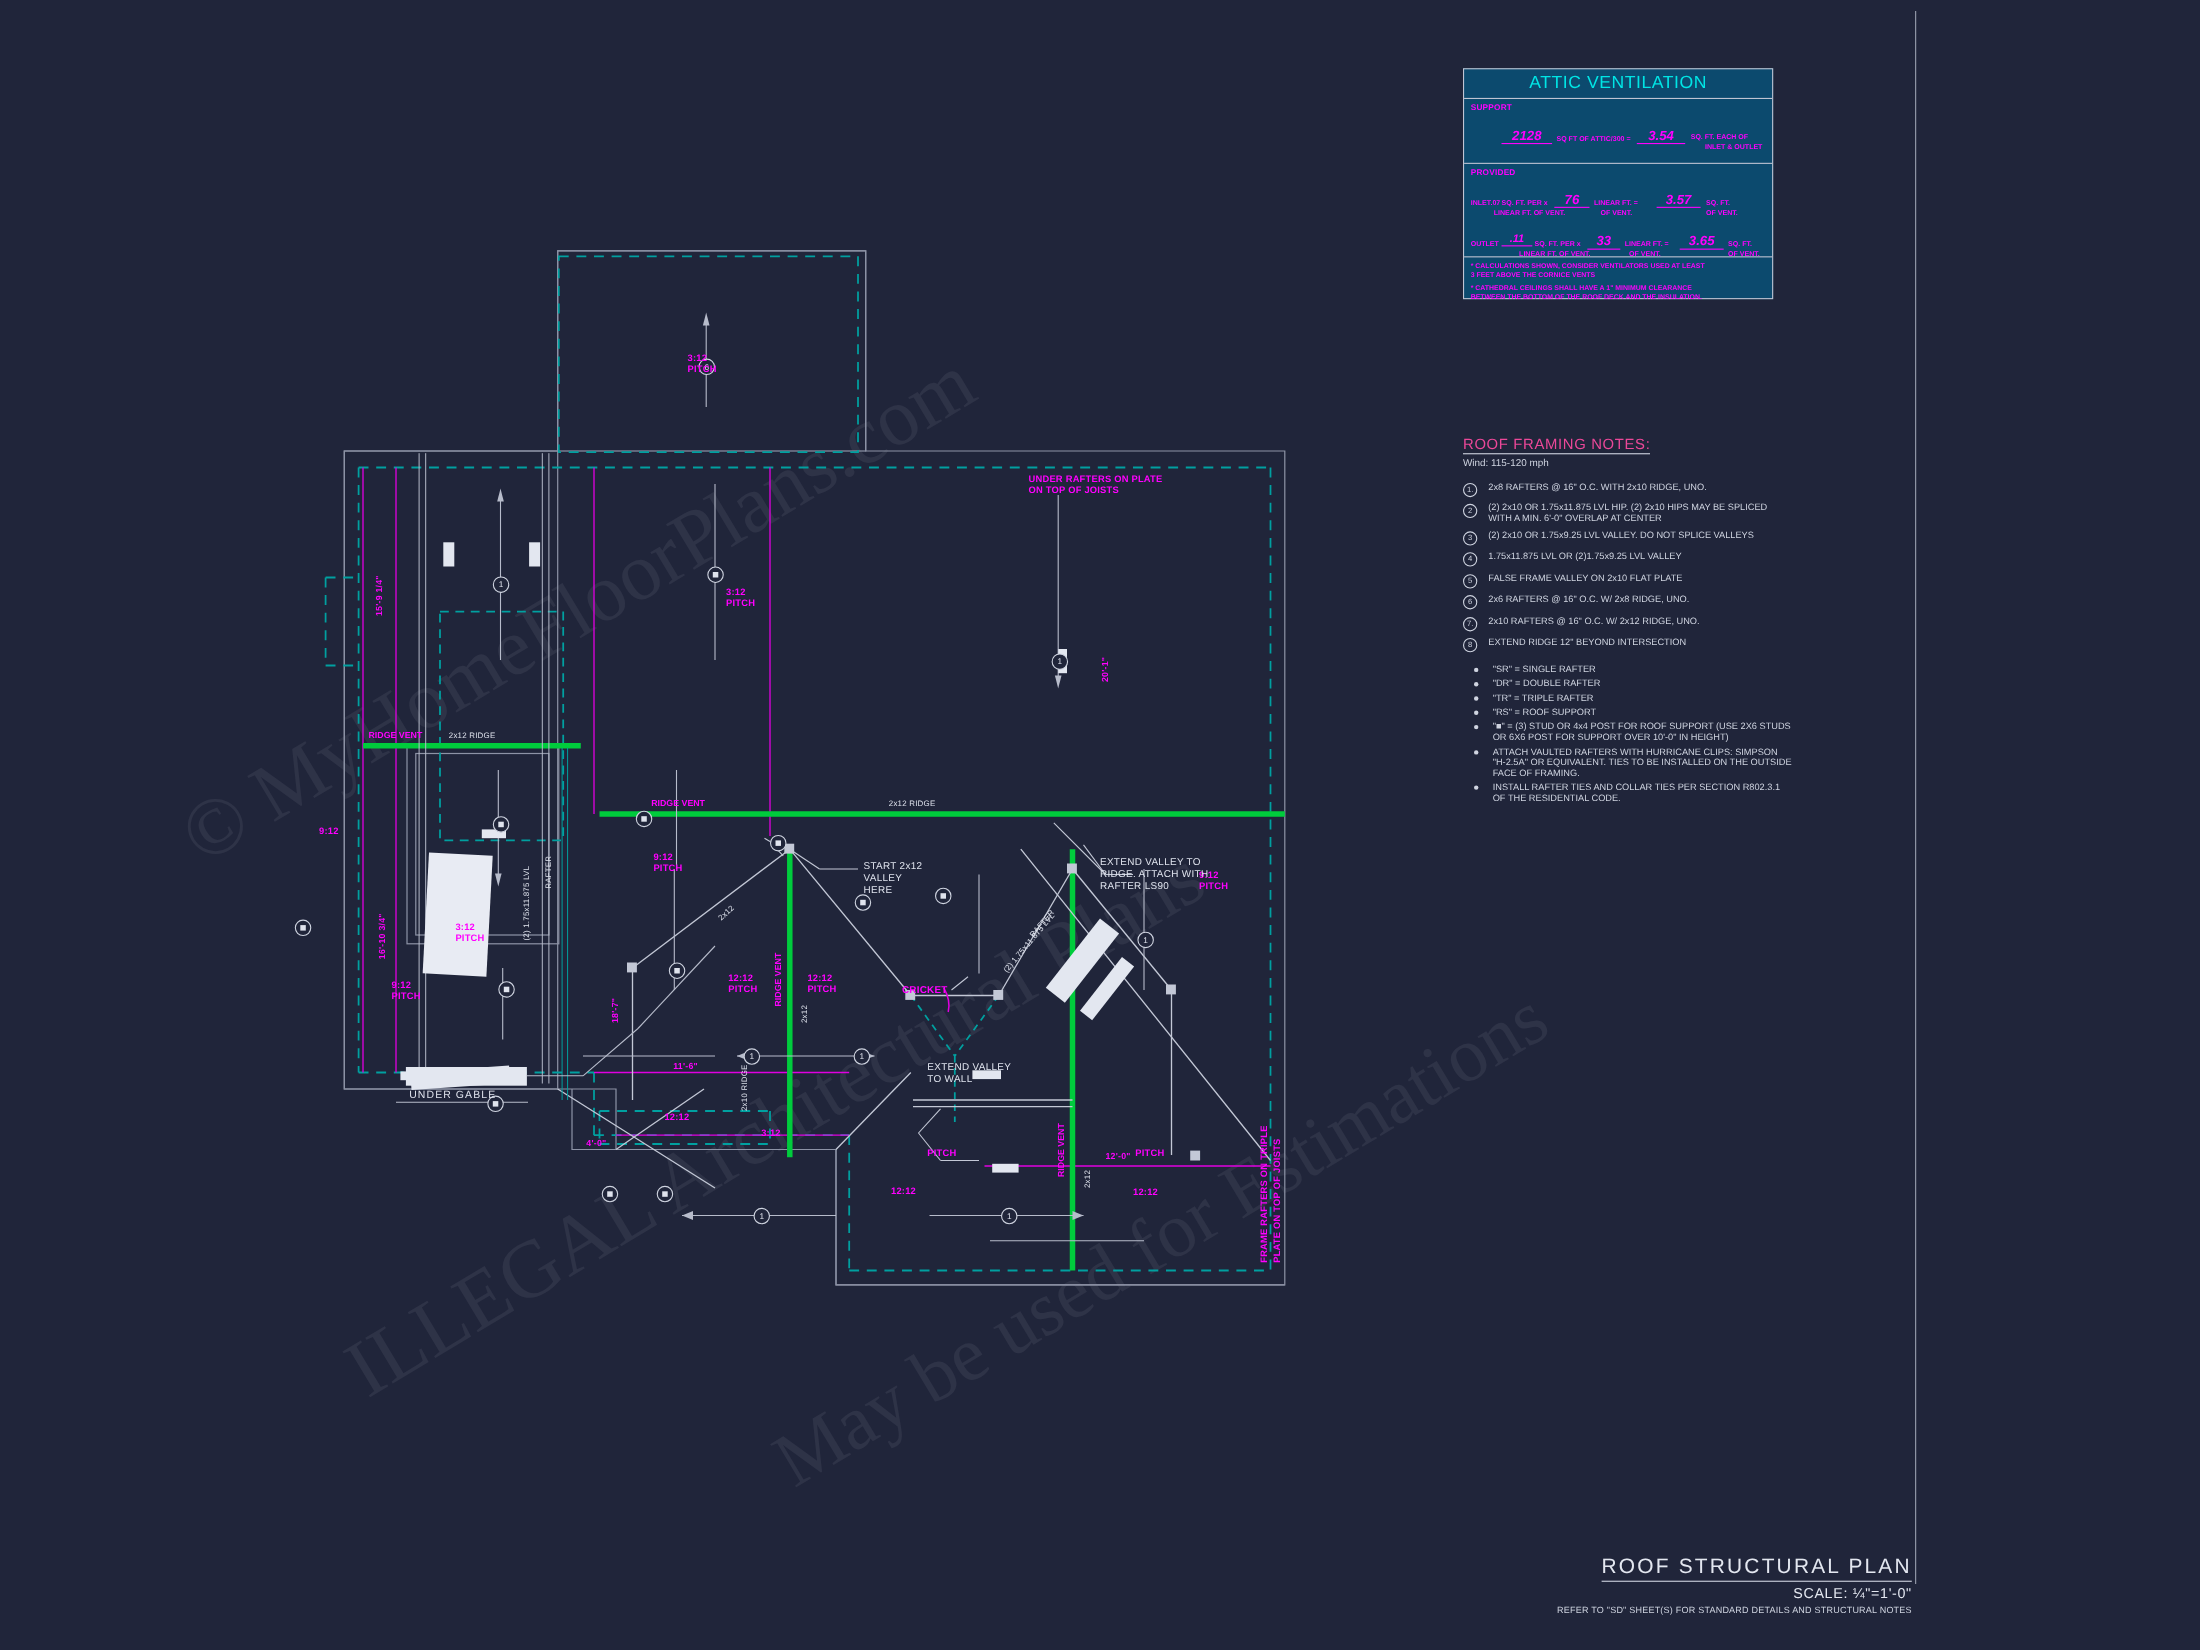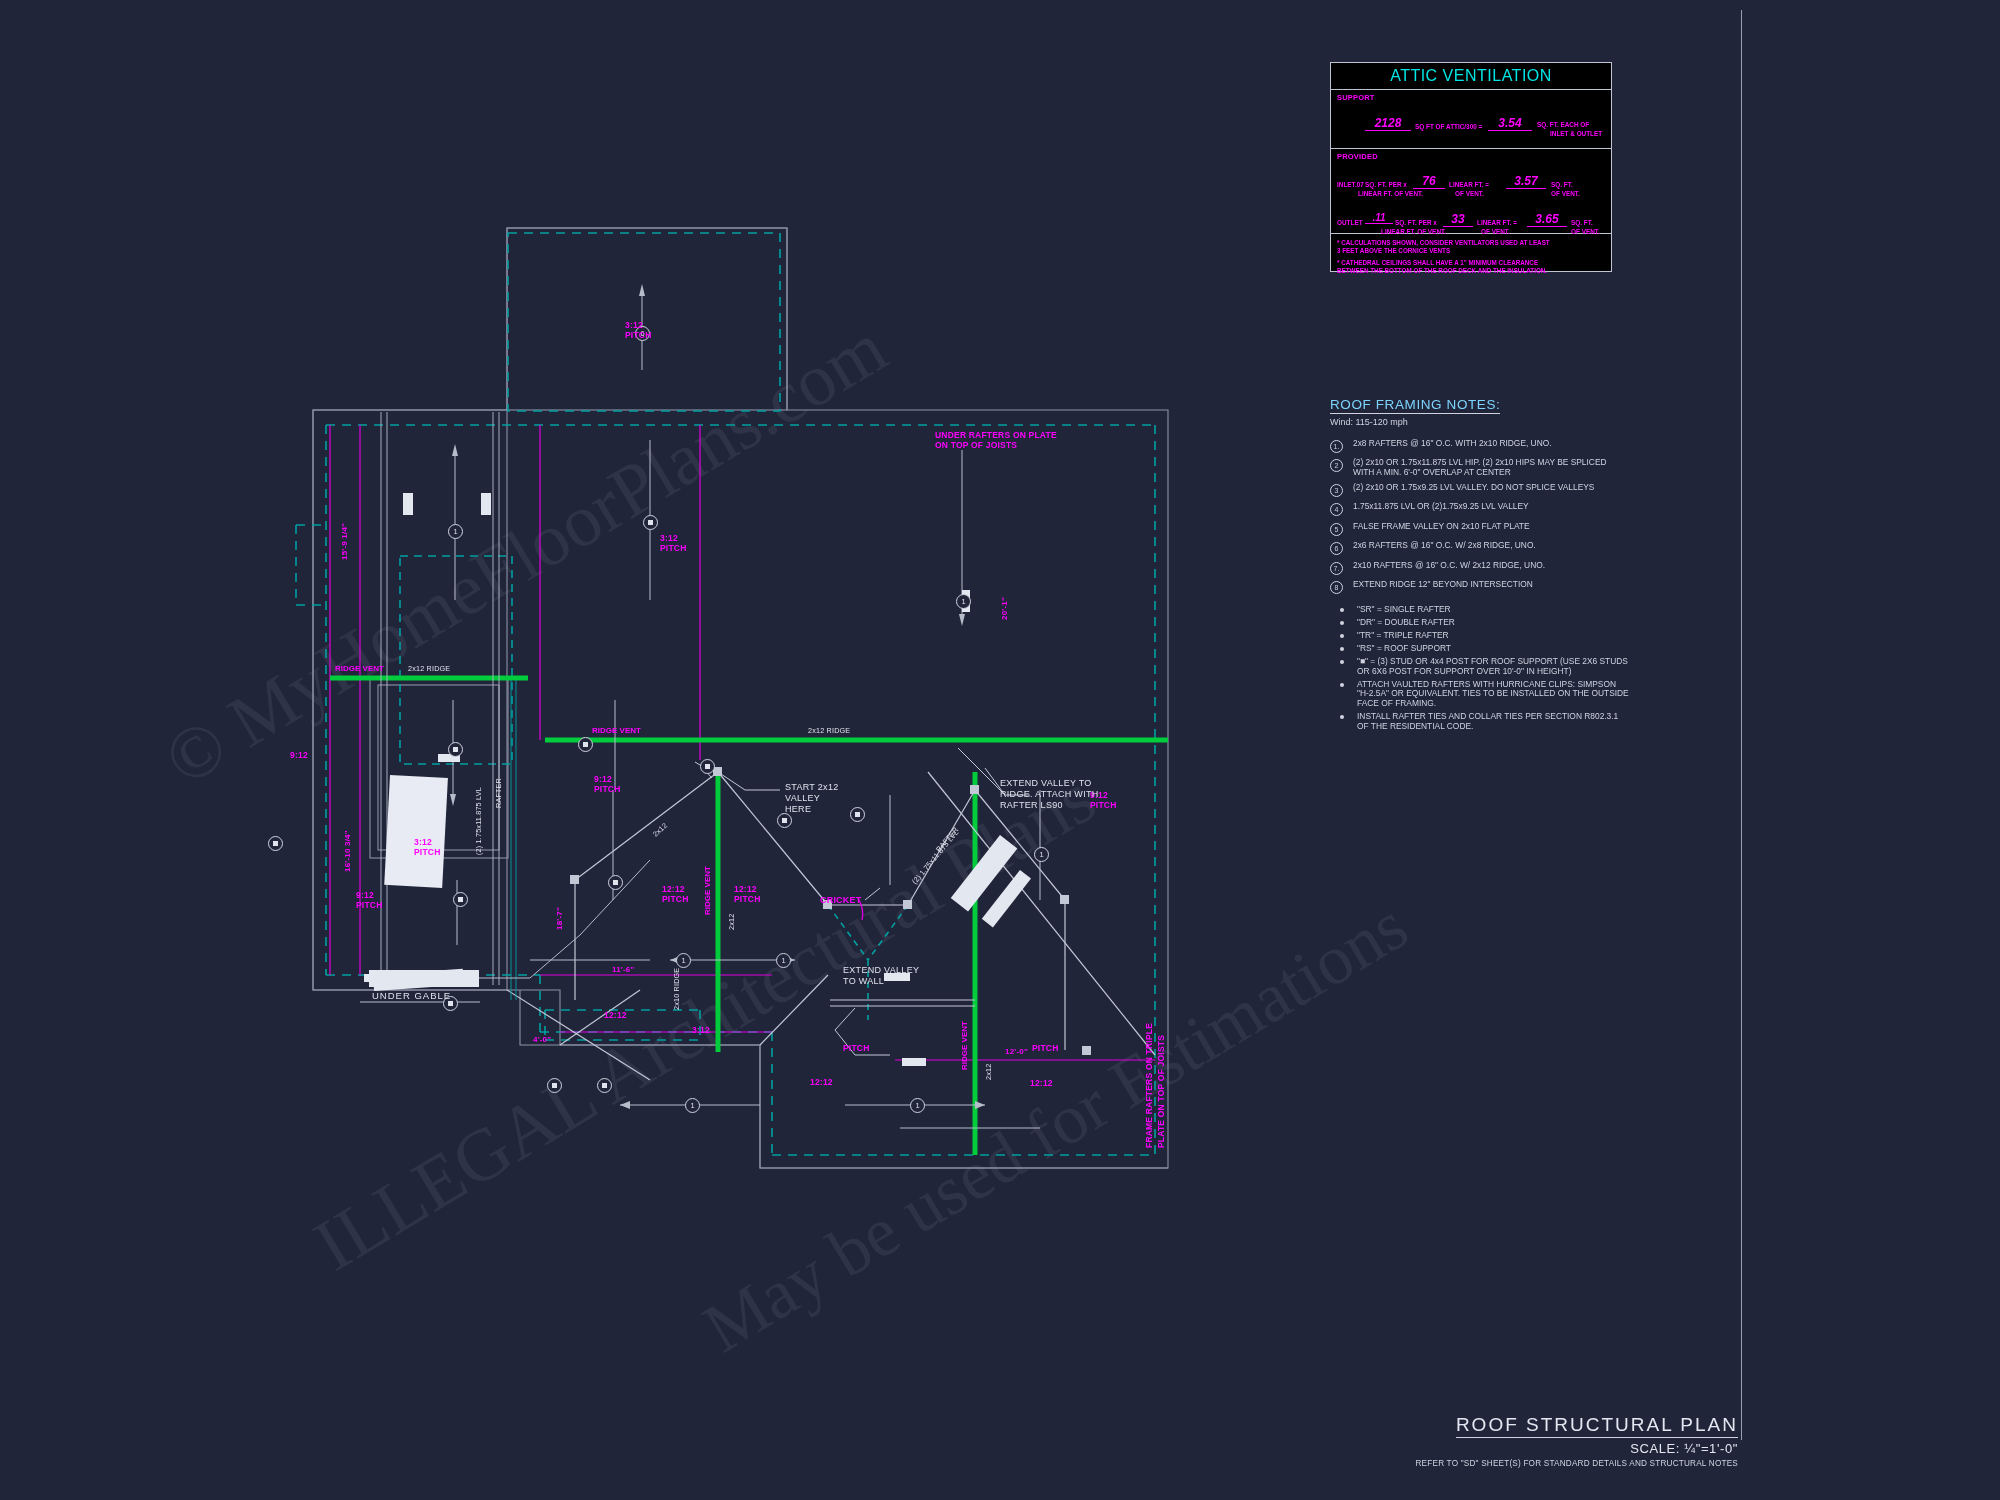--- a/index.html
+++ b/index.html
@@ -6,34 +6,34 @@
   body{width:2000px;height:1500px;position:relative;overflow:hidden;
        font-family:"Liberation Sans", sans-serif;}
 
   #sheet{position:absolute;left:0;top:0;width:2000px;height:1500px;background:#20253a;}
 
   
   #sheet-edge{position:absolute;right:258px;top:10px;width:1px;height:1430px;background:#9aa0b0;}
 
   
   #vent-table{position:absolute;left:1330px;top:62px;width:280px;height:208px;
-    border:1.5px solid #bfc4d2;background:#000000;}
+    border:1.5px solid #bfc4d2;background:#0c4a6e;}
   #vent-title{height:26px;border-bottom:1.2px solid #bfc4d2;display:flex;align-items:center;justify-content:center;}
   #vent-title span{color:#00e5e5;font-size:16px;letter-spacing:.5px;}
   .vent-sec{position:relative;border-bottom:1.2px solid #bfc4d2;}
   .vent-lbl{color:#ff00ff;font-size:7.5px;font-weight:bold;padding:3px 0 0 6px;letter-spacing:.2px;}
   .vrow{position:relative;height:26px;color:#ff00ff;font-size:6.6px;font-weight:bold;}
   .vnum{position:absolute;color:#ff00ff;font-size:12px;border-bottom:1px solid #ff00ff;text-align:center;font-style:italic;}
   .vtxt{position:absolute;color:#ff00ff;font-size:6.4px;font-weight:bold;line-height:8px;}
   #vent-notes{padding:5px 6px 0 6px;}
   #vent-notes div{color:#ff00ff;font-size:6.3px;line-height:8.4px;font-weight:bold;}
 
   
   #notes{position:absolute;left:1330px;top:395px;width:300px;}
-  #notes-h{color:#7dd3fc;font-size:13.5px;letter-spacing:.6px;border-bottom:1px solid #cfd4e0;display:inline-block;padding-bottom:1px;}
+  #notes-h{color:#ec4899;font-size:13.5px;letter-spacing:.6px;border-bottom:1px solid #cfd4e0;display:inline-block;padding-bottom:1px;}
   #notes-wind{color:#cfd4e0;font-size:9px;margin-top:3px;}
   .nrow{display:flex;margin-top:5.5px;}
   .ncirc{width:11px;height:11px;border:1px solid #cfd4e0;border-radius:50%;color:#cfd4e0;
      font-size:7px;display:flex;align-items:center;justify-content:center;flex:0 0 11px;margin-right:10px;margin-top:1px;}
   .ntxt{color:#cfd4e0;font-size:8.4px;line-height:9.6px;}
   .brow{display:flex;margin-top:3.5px;}
   .bdot{width:4px;height:4px;border-radius:50%;background:#cfd4e0;flex:0 0 4px;margin-right:13px;margin-top:3px;margin-left:10px;}
 
   
   #title-block{position:absolute;right:262px;bottom:32px;text-align:right;}

